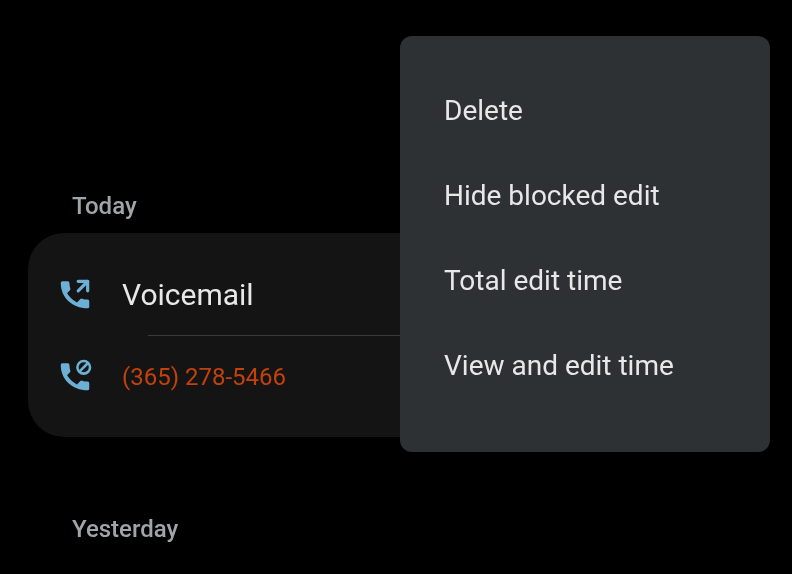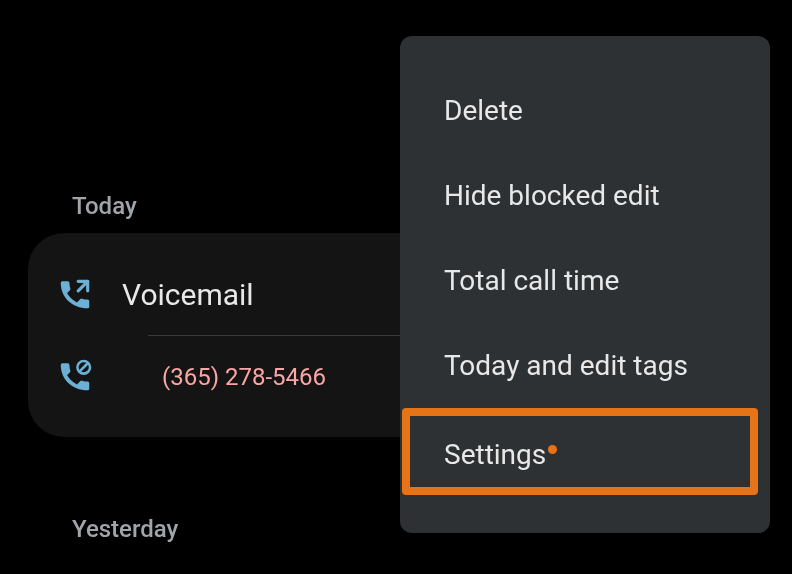--- a/index.html
+++ b/index.html
@@ -71,25 +71,24 @@
       display: flex;
       flex-direction: column;
       gap: 2px;
     }
     .call-title {
       color: #e8e8e8;
       font-size: 30px;
       font-weight: 400;
     }
     .call-subtitle {
-      color: #fca5a5;
+      color: #c2410c;
       font-size: 24px;
       font-weight: 400;
       margin-top: 2px;
-      margin-left: 40px;
     }
     .menu-popup {
       position: absolute;
       top: 36px;
       right: 22px;
       width: 370px;
       background: #2e3133;
       border-radius: 12px;
       padding: 32px 0 44px 0;
       display: flex;
@@ -151,18 +150,15 @@
       <div class="call-subtitle">(365) 278-5466</div>
     </div>
   </div>
 </div>
 
 <div class="section-header section-yesterday">Yesterday</div>
 
 <div class="menu-popup">
   <div class="menu-item">Delete</div>
   <div class="menu-item">Hide blocked edit</div>
-  <div class="menu-item">Total call time</div>
-  <div class="menu-item">Today and edit tags</div>
-  <div class="menu-item highlighted">
-    <span>Settings</span><span class="badge-dot"></span>
-  </div>
+  <div class="menu-item">Total edit time</div>
+  <div class="menu-item">View and edit time</div>
 </div>
 
 </body></html>

